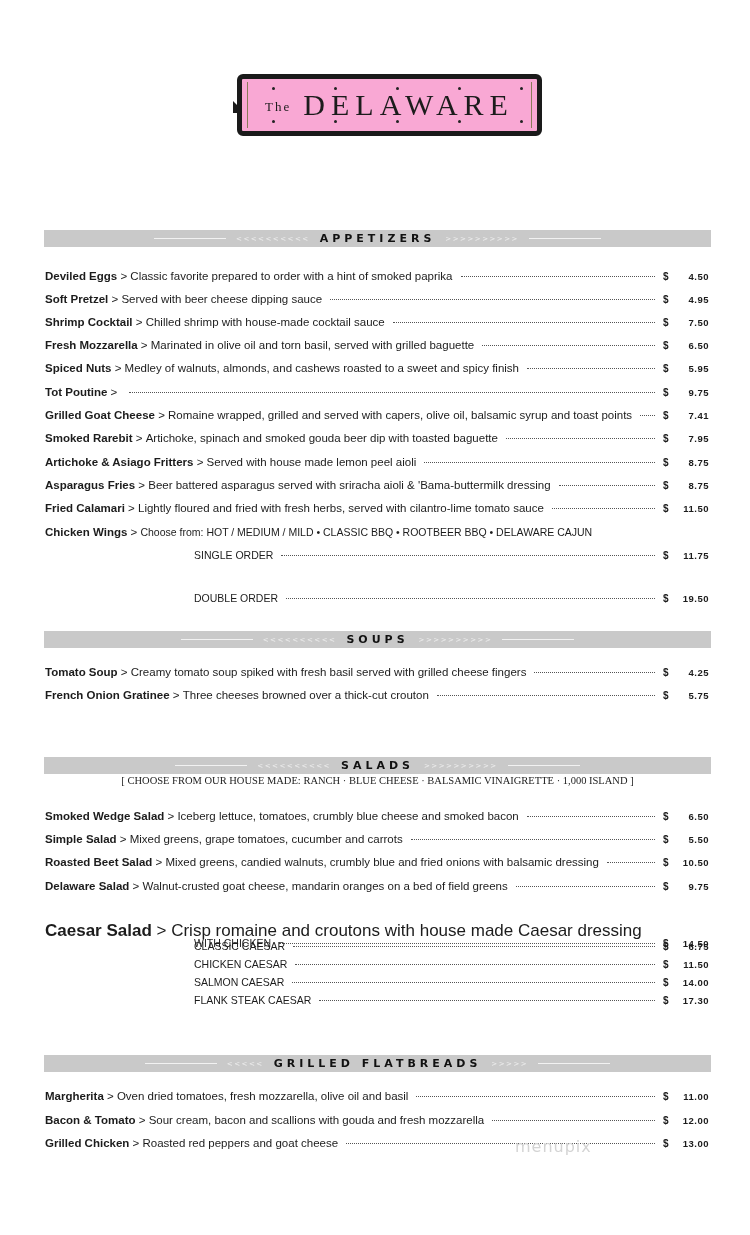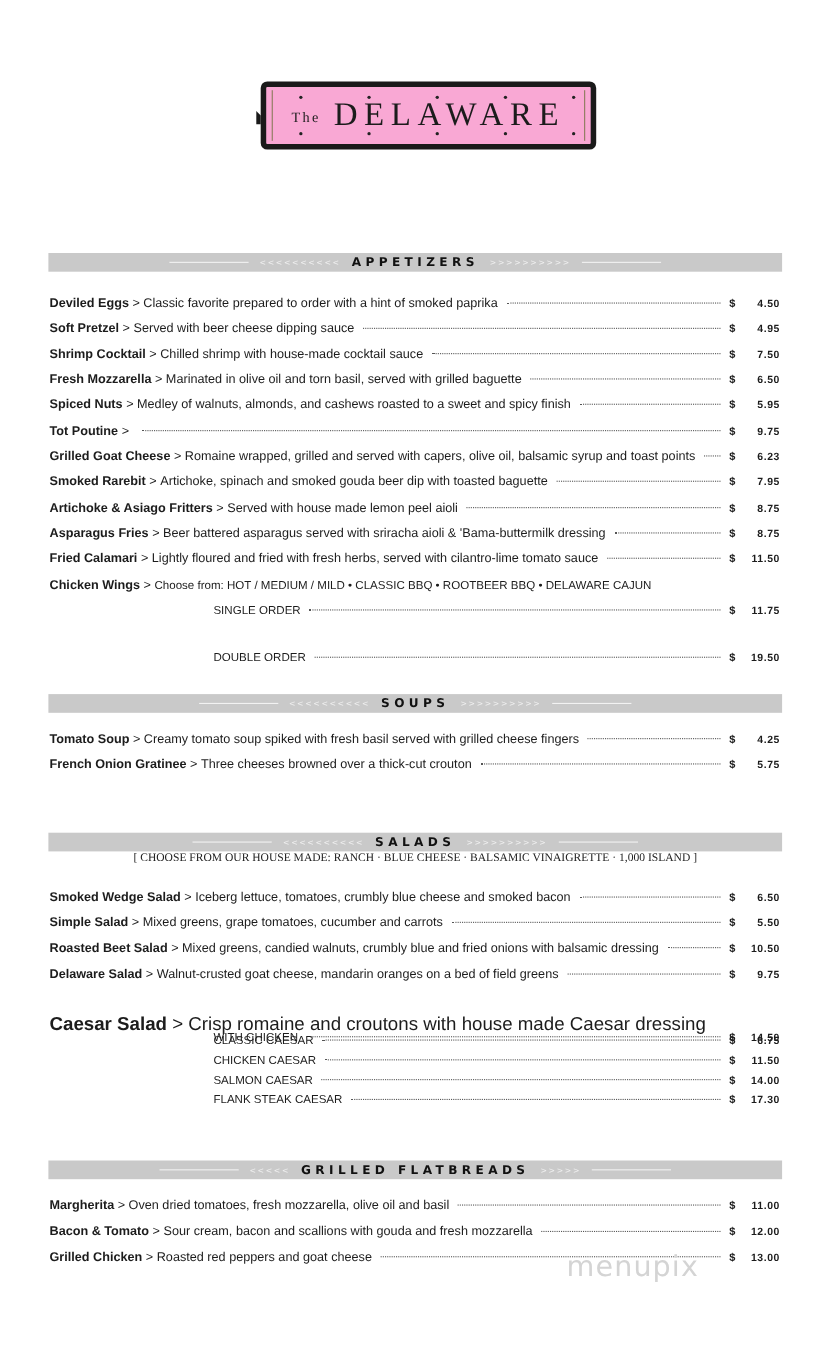--- a/index.html
+++ b/index.html
@@ -44,21 +44,21 @@
     .row .sep { white-space: pre; }
     .row .desc { white-space: nowrap; }
     .row .leader { flex: 1; border-bottom: 1px dotted #555; margin: 0 8px; transform: translateY(-3px); min-width: 10px; }
     .row .cur { width: 16px; text-align: left; font-size: 10px; font-weight: bold; }
     .row .price { width: 30px; text-align: right; font-size: 9.5px; font-weight: bold; letter-spacing: 0.5px; }
     .row.sub { left: 194px; width: 515px; font-size: 10.5px; }
     .row.sub .desc { text-transform: uppercase; }
 
     .watermark {
       position: absolute; left: 515px; top: 1137px;
-      font-family: "DejaVu Sans", sans-serif; font-size: 26px; color: #d4d4d4; letter-spacing: 1px;
+      font-family: "DejaVu Sans", sans-serif; font-size: 16px; color: #d4d4d4; letter-spacing: 1px;
     }
   </style>
 </head>
 <body>
 
 <div class="logo">
   <span class="logo-notch"></span>
   <div class="logo-inner">
     <span class="dot" style="left:24px;top:5px"></span>
     <span class="dot" style="left:86px;top:5px"></span>
@@ -129,21 +129,21 @@
   <span class="leader"></span>
   <span class="cur">$</span>
     <span class="price">9.75</span>
 </div>
 <div class="row" style="top:409px">
   <span class="name">Grilled Goat Cheese</span>
     <span class="sep"> &gt; </span>
     <span class="desc">Romaine wrapped, grilled and served with capers, olive oil, balsamic syrup and toast points</span>
   <span class="leader"></span>
   <span class="cur">$</span>
-    <span class="price">6.23</span>
+    <span class="price">7.41</span>
 </div>
 <div class="row" style="top:432px">
   <span class="name">Smoked Rarebit</span>
     <span class="sep"> &gt; </span>
     <span class="desc">Artichoke, spinach and smoked gouda beer dip with toasted baguette</span>
   <span class="leader"></span>
   <span class="cur">$</span>
     <span class="price">7.95</span>
 </div>
 <div class="row" style="top:456px">

